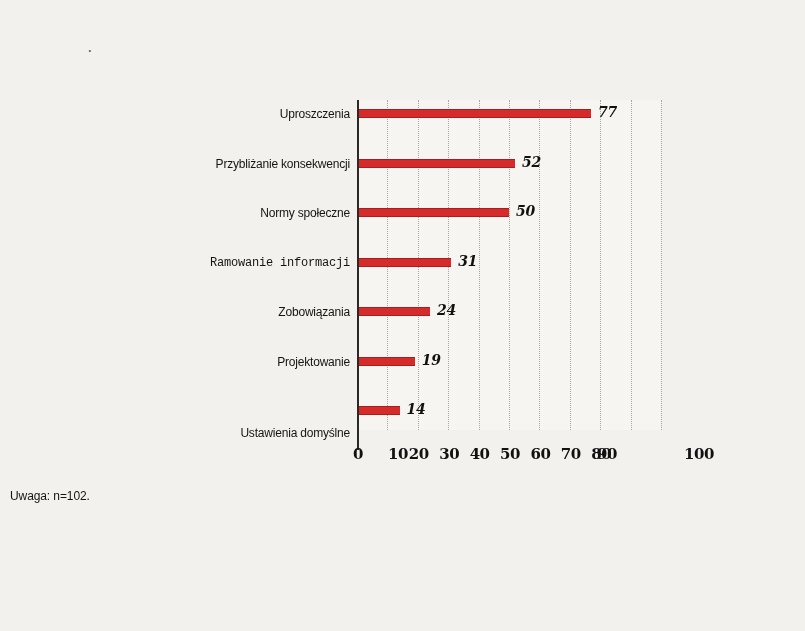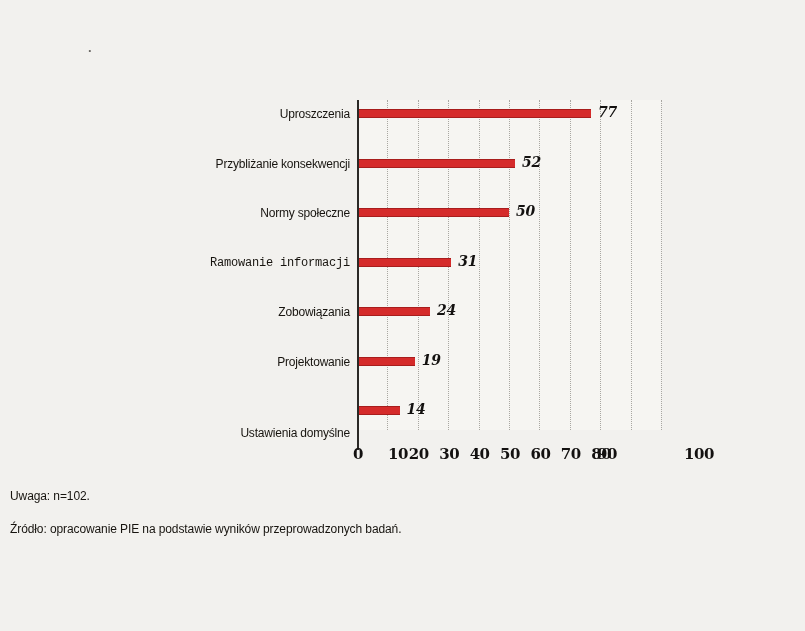--- a/index.html
+++ b/index.html
@@ -233,15 +233,14 @@
       <div class="xtick-label" style="left: 479.6px;">40</div>
       <div class="xtick-label" style="left: 510px;">50</div>
       <div class="xtick-label" style="left: 540.4px;">60</div>
       <div class="xtick-label" style="left: 570.8px;">70</div>
       <div class="xtick-label" style="left: 601.2px;">80</div>
       <div class="xtick-label" style="left: 607px;">90</div>
       <div class="xtick-label" style="left: 699px;">100</div>
     </div>
 
   <div class="note note-1">Uwaga: n=102.</div>
-  <div class="note note-2">Źródło: opracowanie PIE na podstawie wyników przeprowadzonych badań.</div>
 
 </div>
 
 </body></html>

